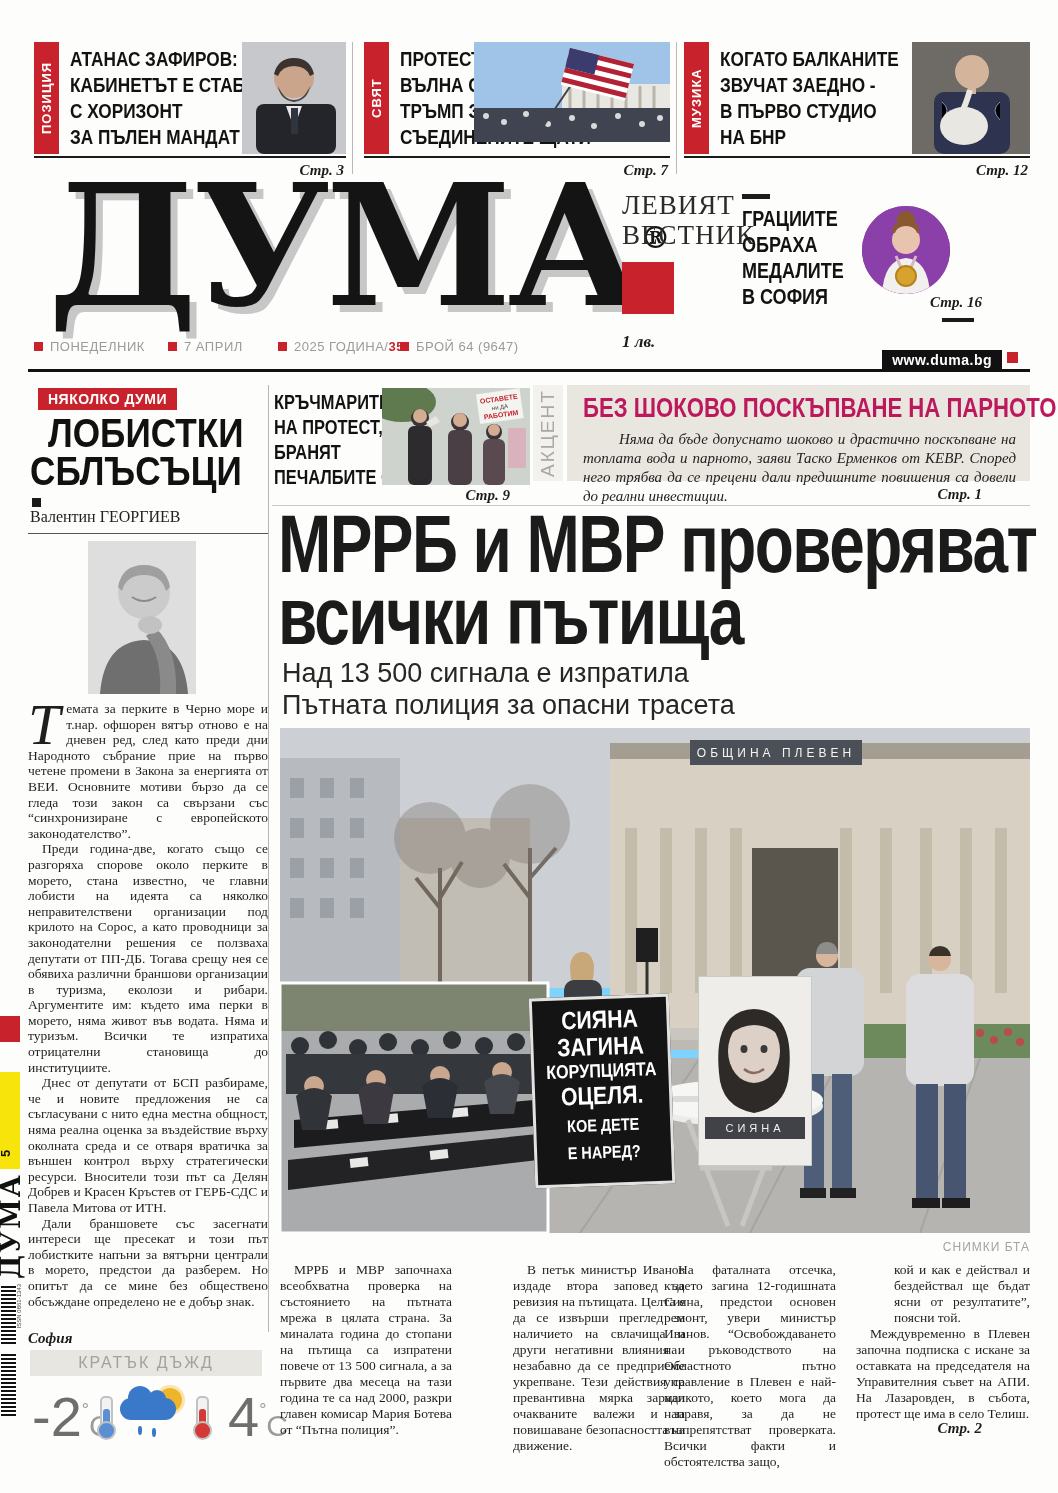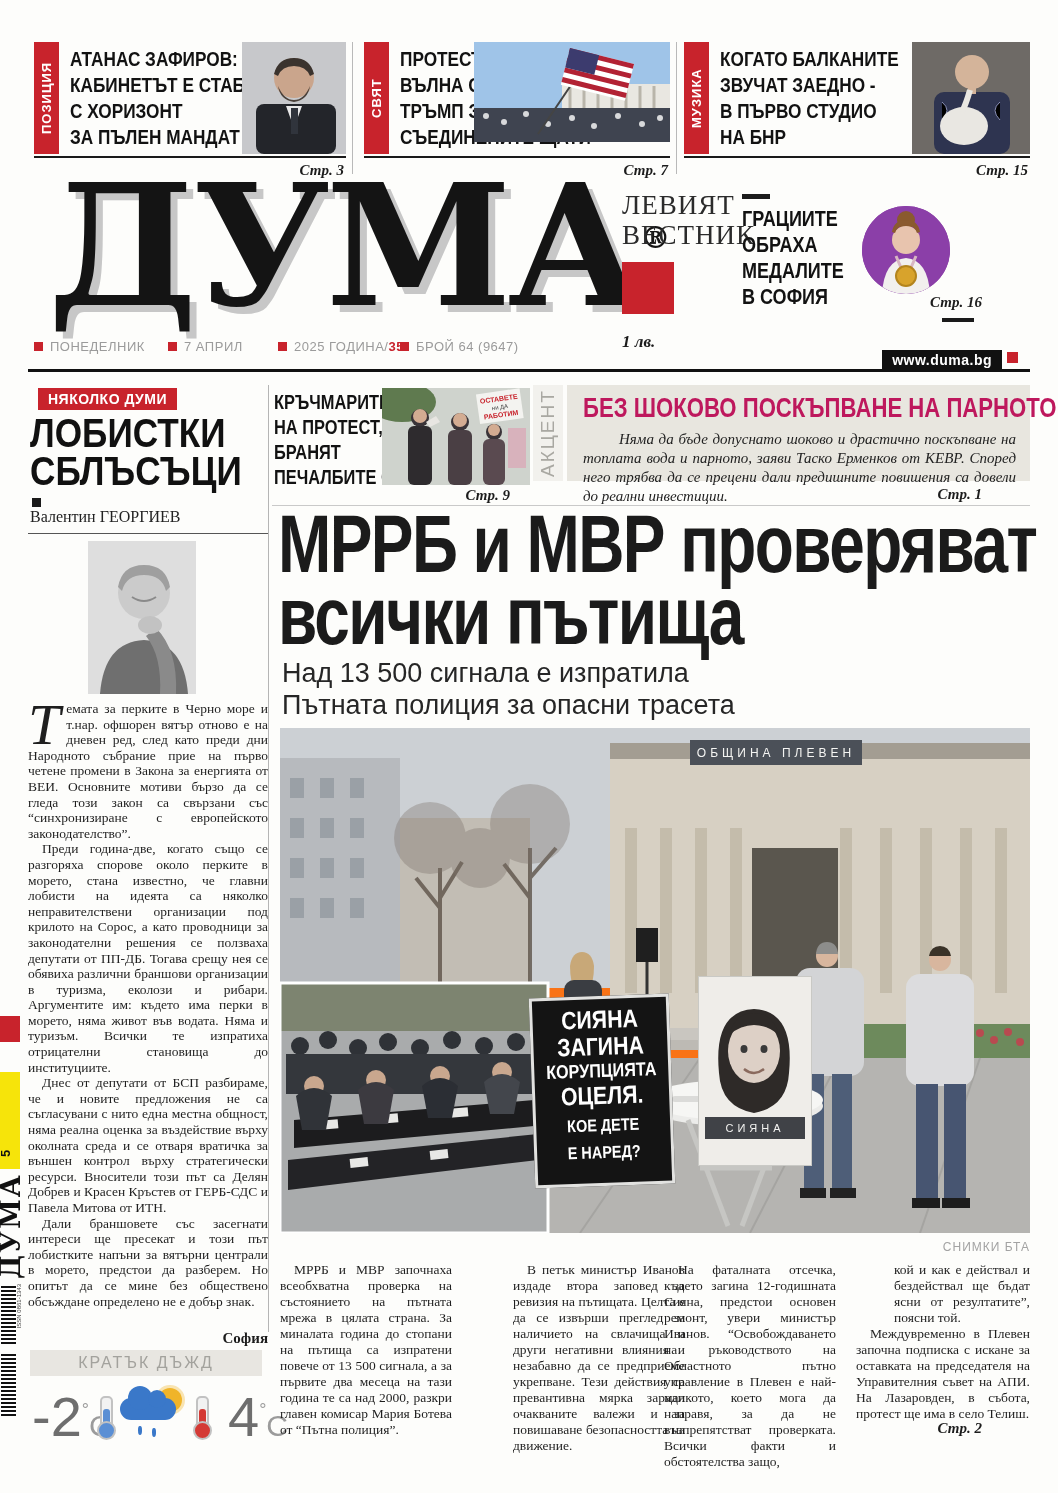--- a/index.html
+++ b/index.html
@@ -42,33 +42,33 @@
   .dl-sq{width:9px;height:9px;background:#c8232c;display:inline-block;}
   .dl-accent{color:#c8232c;font-weight:700;}
   .site{position:absolute;right:56px;top:350px;background:#111;color:#fff;font-weight:700;font-size:14px;
         padding:2px 10px;letter-spacing:0.5px;}
   .site-sq{position:absolute;right:40px;top:352px;width:11px;height:11px;background:#c8232c;}
   .main-rule{position:absolute;left:28px;top:369px;width:1002px;height:3px;background:#111;}
 
   
   .kicker{position:absolute;left:38px;top:388px;background:#c8232c;color:#fff;font-weight:700;font-size:14px;
           padding:3px 10px;letter-spacing:0.5px;text-align:center;}
-  .op-title{position:absolute;left:30px;top:414px;font-size:40px;line-height:38px;color:#111;}
+  .op-title{position:absolute;left:30px;top:414px;font-size:40px;line-height:38px;color:#111;text-align:right;}
   .op-bullet{position:absolute;left:32px;top:498px;width:9px;height:9px;background:#1a1a1a;}
   .op-author{position:absolute;left:30px;top:508px;font-size:16px;color:#222;}
   .op-rule{position:absolute;left:28px;top:533px;width:240px;height:1px;background:#555;}
   .op-photo{position:absolute;left:88px;top:541px;width:108px;height:153px;}
   .op-text{position:absolute;left:28px;top:701px;width:240px;height:626px;overflow:hidden;
            font-family:"Liberation Serif","DejaVu Serif",serif;font-size:13.5px;line-height:15.6px;
            text-align:justify;color:#1f1f1f;}
   .op-text p{margin:0;text-indent:14px;}
   .op-text p.first{text-indent:0;}
   .dropcap{float:left;font-family:"Liberation Serif",serif;font-style:italic;font-size:58px;line-height:44px;
            padding:2px 6px 0 0;text-indent:0;}
-  .city{position:absolute;left:28px;top:1330px;width:240px;text-align:right;font-weight:700;font-size:15px;}
+  .city{position:absolute;left:28px;top:1330px;width:240px;text-align:left;font-style:italic;font-weight:700;font-size:15px;}
   .cond-bar{position:absolute;left:30px;top:1350px;width:232px;height:26px;background:#e8e6e1;color:#a3a29d;
             font-size:16px;letter-spacing:2px;display:flex;align-items:center;justify-content:center;}
   .temp{position:absolute;top:1382px;font-weight:300;font-size:56px;line-height:56px;color:#6e6e6e;}
   .temp sup{font-size:18px;color:#9b9b9b;} .temp .u{font-size:30px;color:#9b9b9b;font-weight:300;}
   .thermo{position:absolute;width:9px;height:28px;border:2px solid #c2c2c2;border-radius:5px;background:#f2f2f2;}
   .thermo i{position:absolute;left:1px;bottom:0;right:1px;top:40%;border-radius:3px;}
   .thermo::after{content:"";position:absolute;left:-5px;bottom:-14px;width:15px;height:15px;border-radius:50%;border:2px solid #c2c2c2;}
   .th-blue i{background:#5b8fd4;} .th-blue::after{background:#5b8fd4;}
   .th-red i{background:#d43a35;} .th-red::after{background:#d43a35;}
   .sun{position:absolute;left:158px;top:1388px;width:24px;height:24px;border-radius:50%;background:#f0b429;
@@ -107,21 +107,21 @@
   .ak-page{position:absolute;right:76px;top:486px;}
 
   
   .hl{position:absolute;left:278px;top:508px;}
   .hl-line{display:block;font-size:82px;line-height:72px;font-weight:800;letter-spacing:-2px;color:#1b1b1b;
            transform:scaleX(0.78);transform-origin:0 0;white-space:nowrap;
            font-family:"Liberation Sans","DejaVu Sans",sans-serif;}
   .deck{position:absolute;left:282px;top:657px;font-size:27px;line-height:32px;color:#262626;}
 
   
-  .photo{position:absolute;left:280px;top:728px;width:750px;height:505px;overflow:hidden;background:#f97316;}
+  .photo{position:absolute;left:280px;top:728px;width:750px;height:505px;overflow:hidden;background:#7dd3fc;}
   .bsign{position:absolute;left:410px;top:12px;width:172px;height:25px;background:#4b5058;color:#f4f4f2;
          display:flex;align-items:center;justify-content:center;font-size:12px;letter-spacing:4px;}
   .placard{position:absolute;left:252px;top:268px;width:140px;height:190px;background:#141414;border:3px solid #e2e2e0;
            transform:rotate(-2deg);box-sizing:border-box;text-align:center;color:#fff;padding-top:7px;}
   .placard div{font-weight:800;transform:scaleX(0.85);transform-origin:50% 50%;white-space:nowrap;}
   .pl-a{font-size:25px;line-height:27px;} .pl-b{font-size:19px;line-height:22px;}
   .pl-c{font-size:17px;line-height:20px;margin-top:7px;}
   .poster{position:absolute;left:418px;top:248px;width:112px;height:188px;background:#efede9;border:1px solid #c9c9c5;}
   .poster-label{position:absolute;left:6px;right:6px;bottom:26px;height:22px;background:#404247;color:#f2f2f0;
                 display:flex;align-items:center;justify-content:center;font-size:11px;letter-spacing:4px;}
@@ -228,21 +228,21 @@
             <path d="M30 60 q10 8 0 18"></path>
             <path d="M88 60 q-10 8 0 18"></path>
           </g>
         <circle cx="60" cy="30" r="17" fill="#d4b49a"></circle>
         <rect x="56" y="44" width="8" height="8" fill="#d4b49a"></rect>
         <ellipse cx="52" cy="84" rx="24" ry="19" fill="#e9e7e2"></ellipse>
         <path d="M58 48 q-4 14 -8 22" stroke="#e9e7e2" stroke-width="6" fill="none"></path>
       </svg>
     </div>
     <div class="t-rule"></div>
-    <div class="t-page pageref">Стр. 15</div>
+    <div class="t-page pageref">Стр. 12</div>
   </div>
   <div class="vdiv" style="left:352px;"></div>
   <div class="vdiv" style="left:676px;"></div>
 
   <div class="logo"><span>ДУМА</span><sup>®</sup></div>
   <div class="tagline serif">
     <span>ЛЕВИЯТ</span><br><span>ВЕСТНИК</span>
   </div>
   <div class="red-square"></div>
   <div class="promo-dash"></div>

